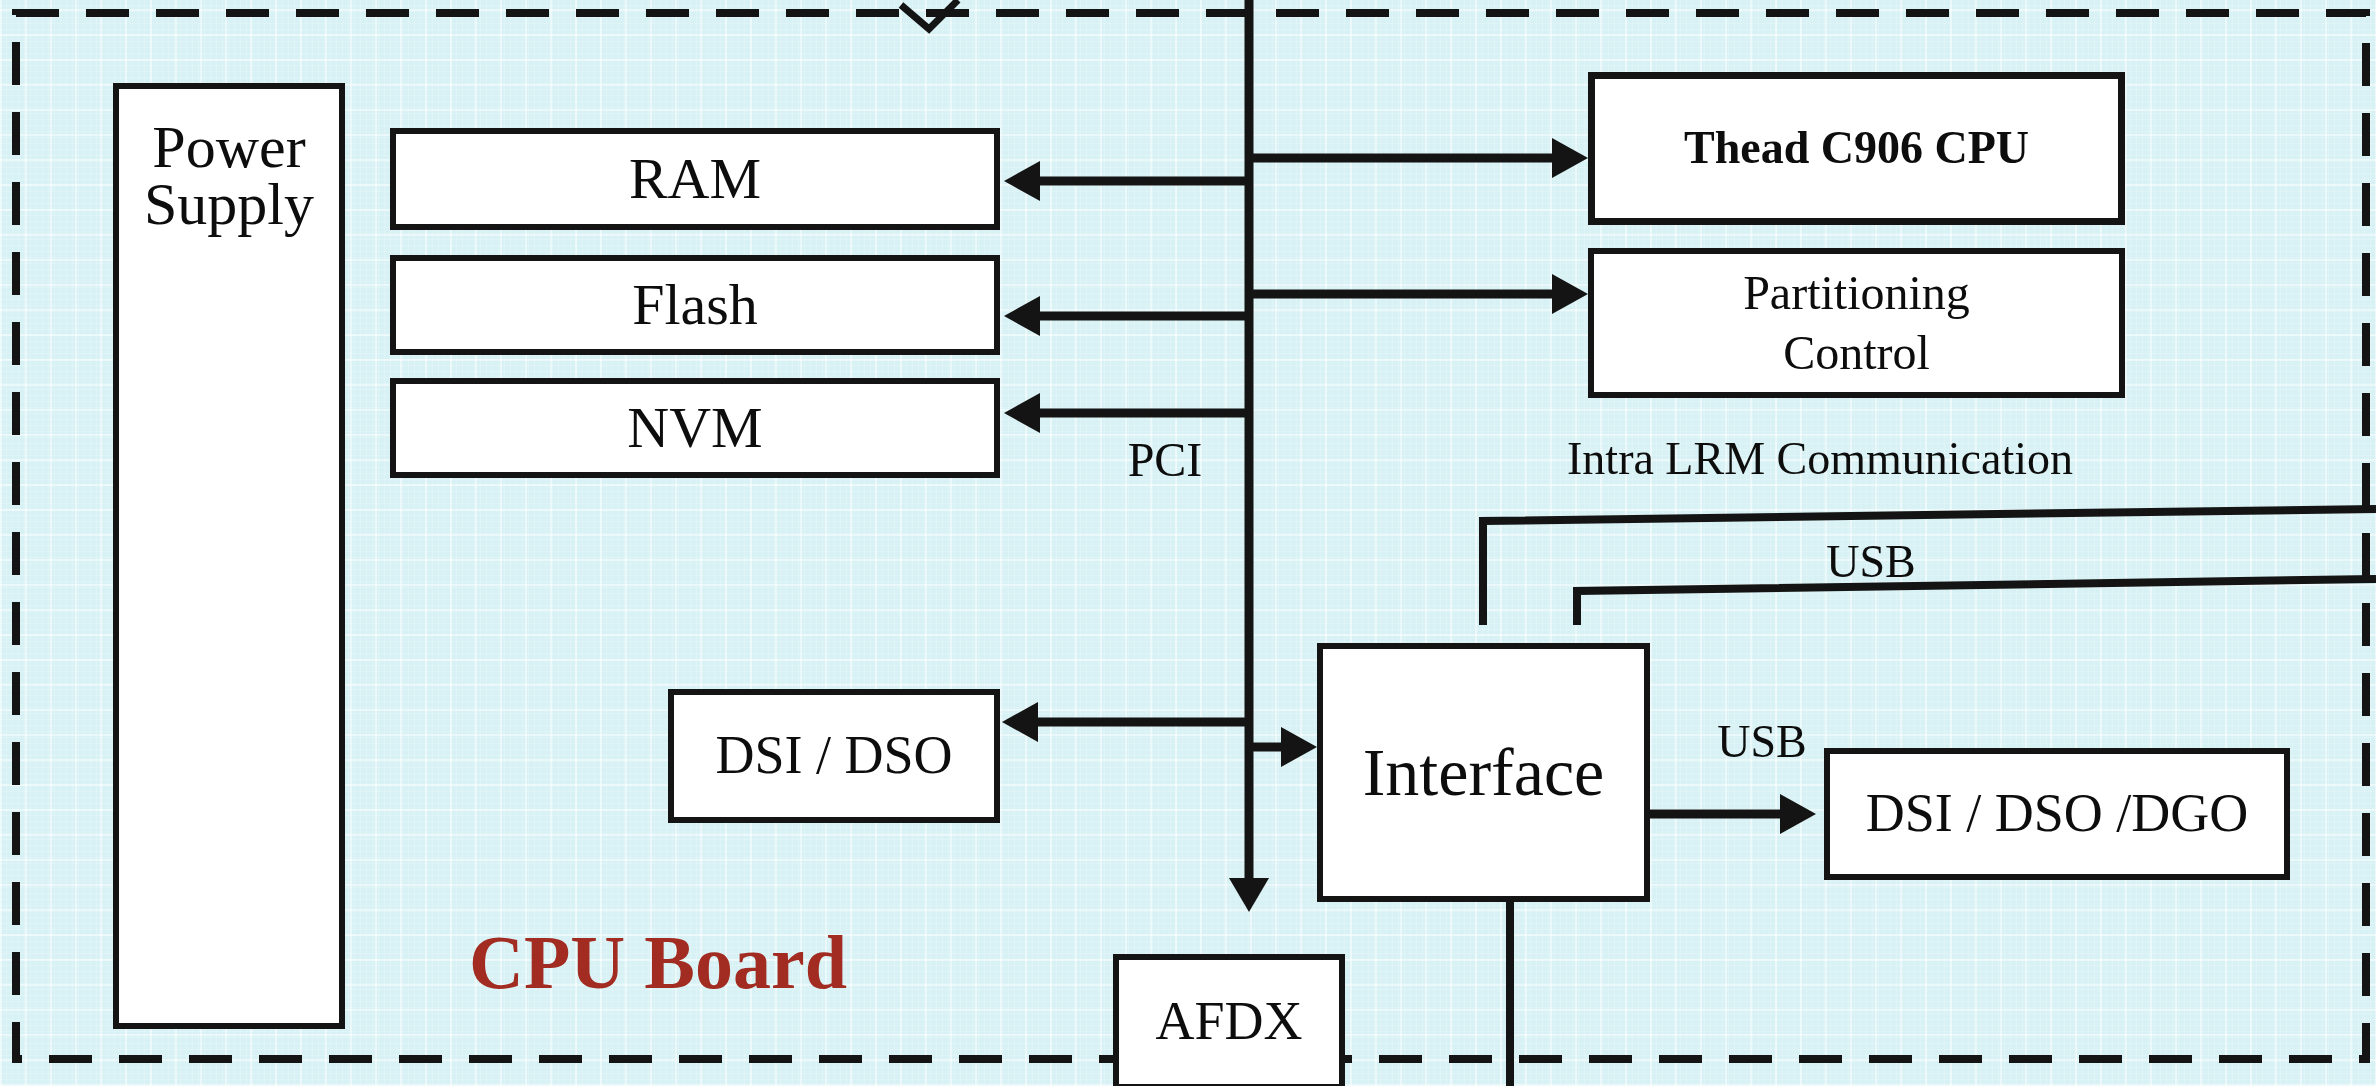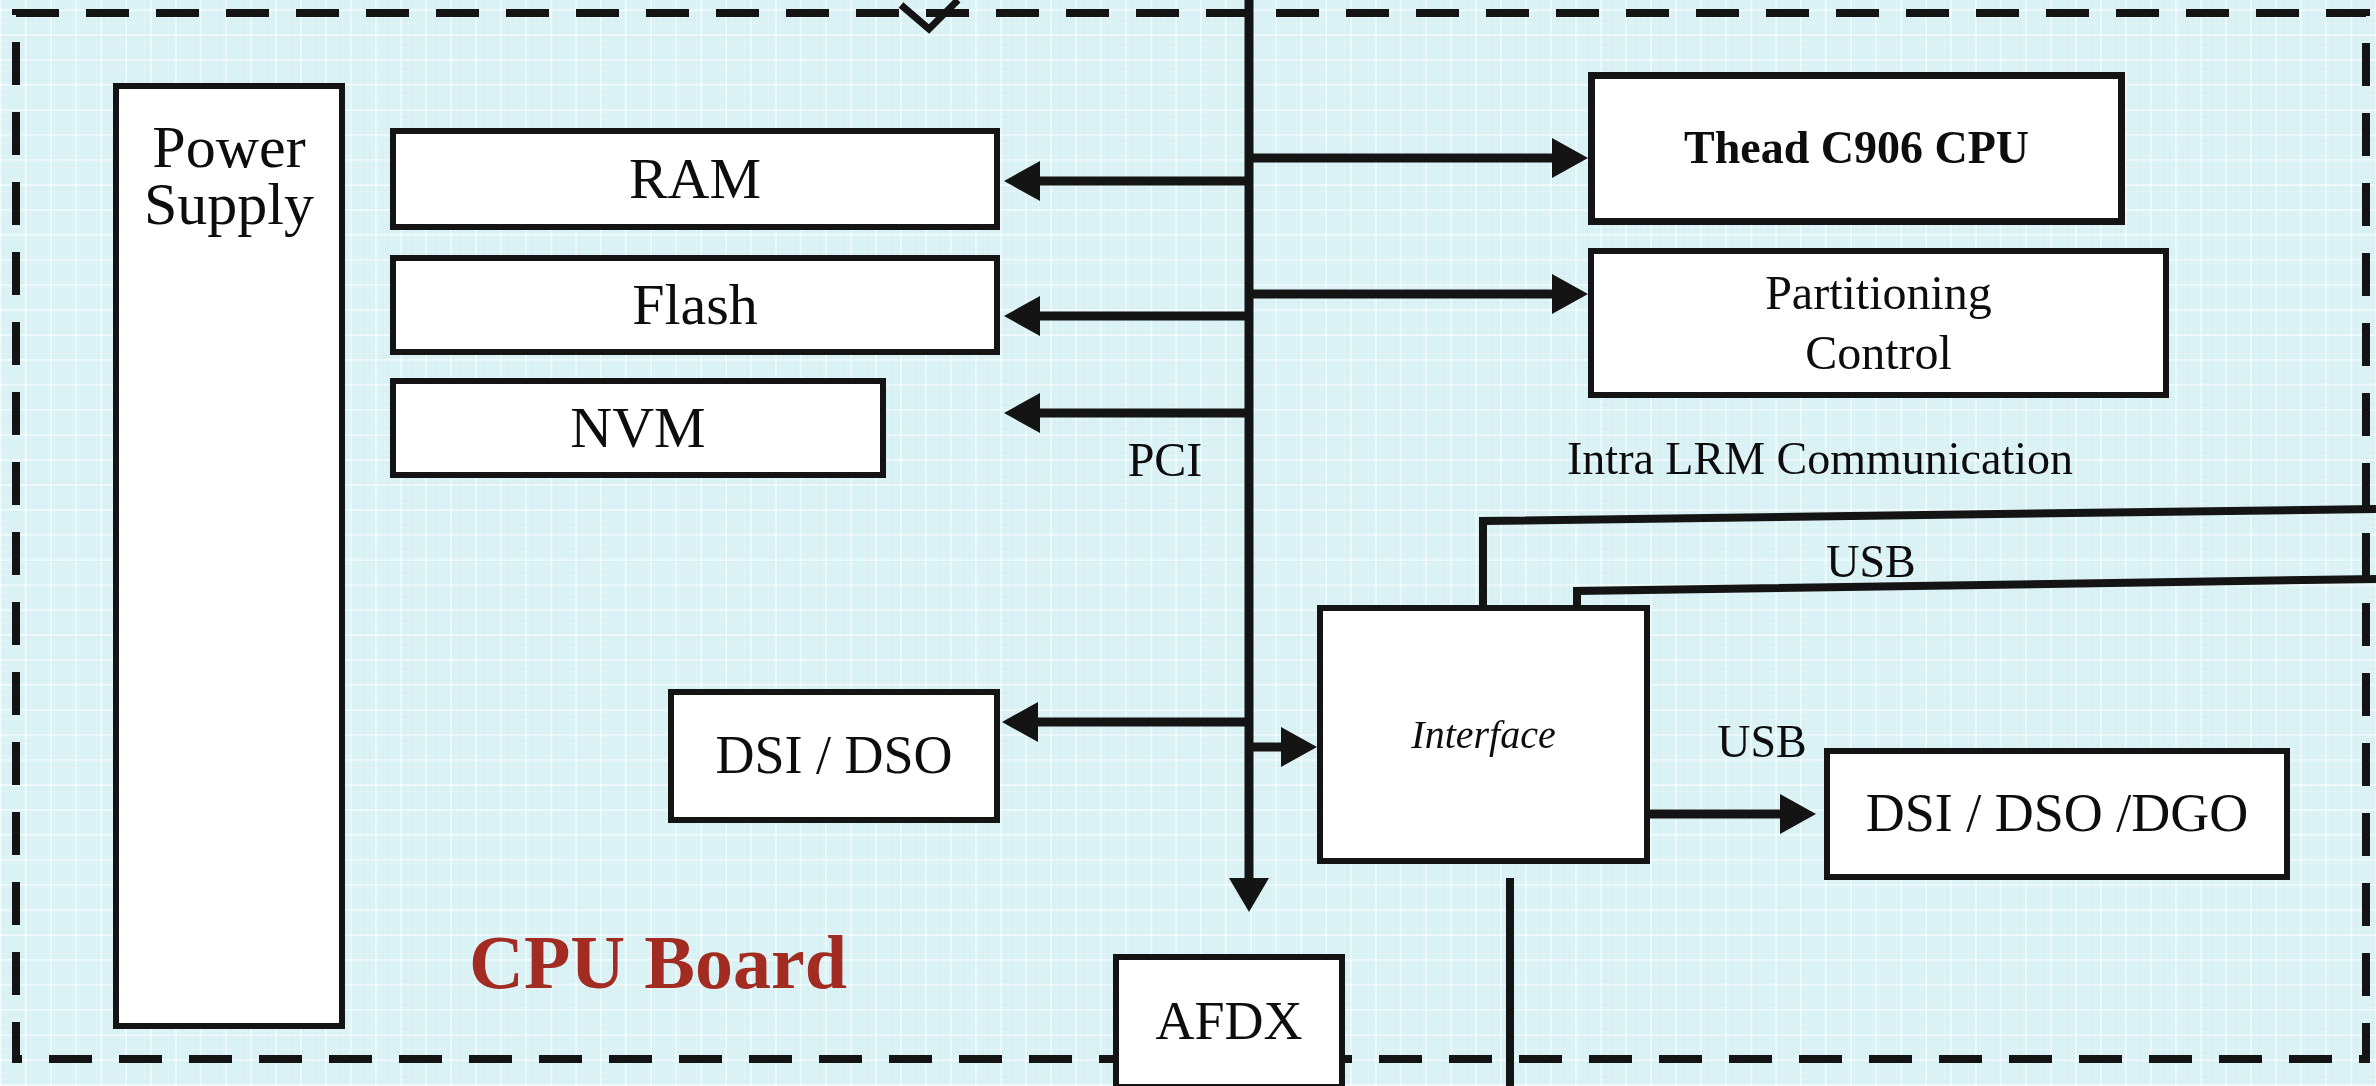--- a/index.html
+++ b/index.html
@@ -28,25 +28,25 @@
     justify-content:center;
     text-align:center;
     z-index:2;
     white-space:pre-line;
     line-height:1.1;
   }
   .blk-power   {left:113px; top:83px;  width:232px; height:946px; font-size:60px; line-height:0.95;
                 align-items:flex-start; padding-top:30px;}
   .blk-ram     {left:390px; top:128px; width:610px; height:102px; font-size:58px;}
   .blk-flash   {left:390px; top:255px; width:610px; height:100px; font-size:58px;}
-  .blk-nvm     {left:390px; top:378px; width:496px; height:100px; font-size:58px;}
+  .blk-nvm     {left:390px; top:378px; width:610px; height:100px; font-size:58px;}
   .blk-thead   {left:1588px;top:72px;  width:537px; height:153px; font-size:46px; font-weight:bold; border-width:7px;}
-  .blk-part    {left:1588px;top:248px; width:581px; height:150px; font-size:48px; line-height:1.25;}
+  .blk-part    {left:1588px;top:248px; width:537px; height:150px; font-size:48px; line-height:1.25;}
   .blk-dsidso  {left:668px; top:689px; width:332px; height:134px; font-size:54px;}
-  .blk-iface   {left:1317px;top:605px; width:333px; height:259px; font-size:40px;font-style:italic;}
+  .blk-iface   {left:1317px;top:643px; width:333px; height:259px; font-size:68px;}
   .blk-afdx    {left:1113px;top:914px; width:232px; height:136px; font-size:54px;margin-top:40px;}
   .blk-dgo     {left:1824px;top:748px; width:466px; height:132px; font-size:54px;}
   .floating{
     position:absolute;
     z-index:2;
     display:flex;
     align-items:center;
     justify-content:center;
     text-align:center;
     white-space:nowrap;

